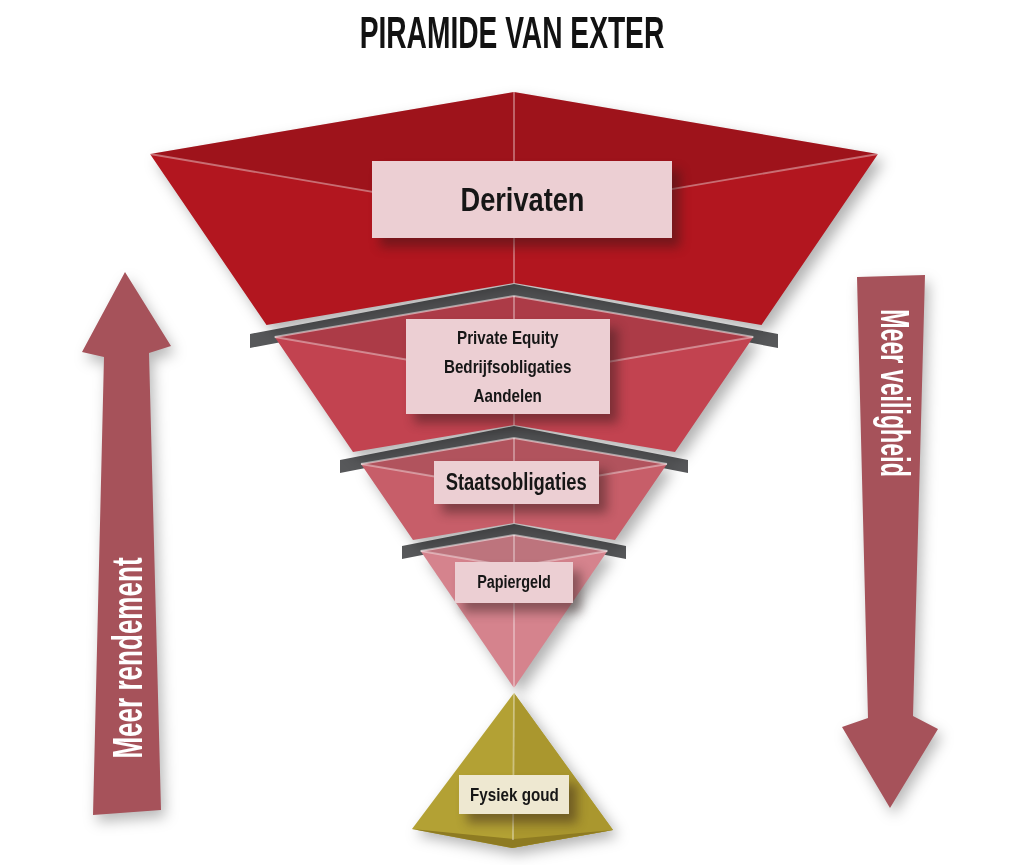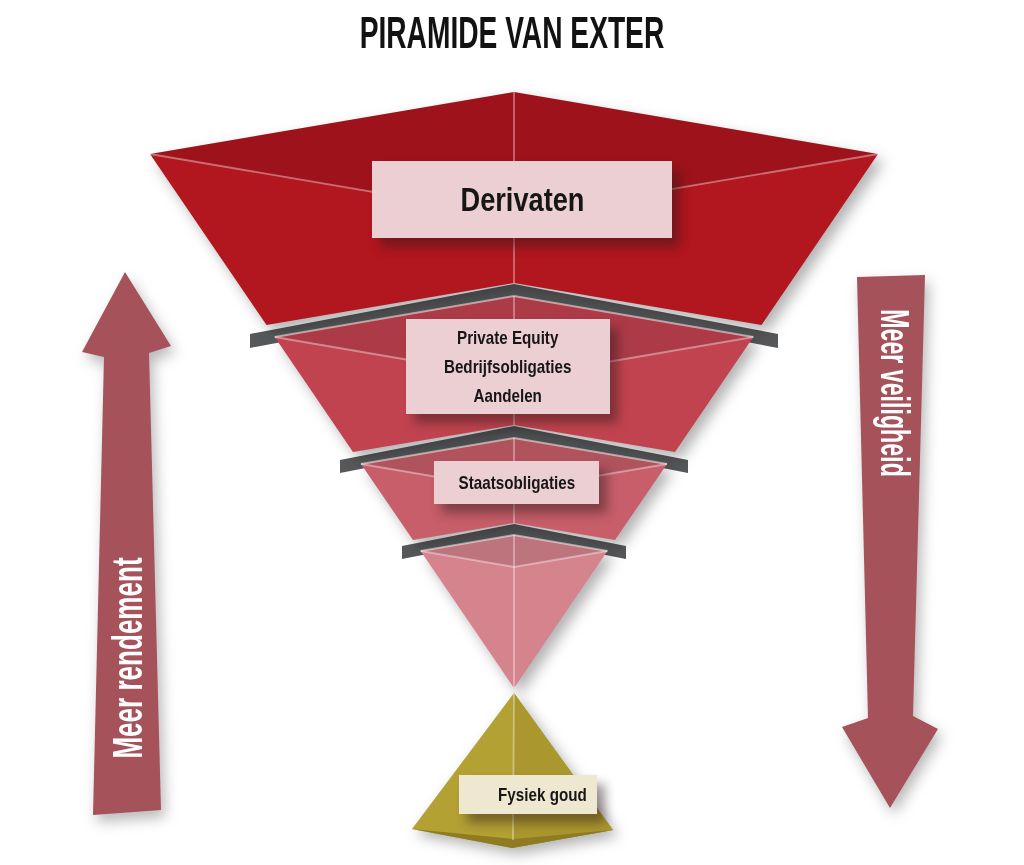--- a/index.html
+++ b/index.html
@@ -23,21 +23,21 @@
   .shade{fill:#000000;fill-opacity:0.11;}
   
   .labelbox{
     position:absolute;display:flex;align-items:center;justify-content:center;
     box-shadow:8px 9px 10px rgba(45,25,25,0.45);
     color:#161616;font-weight:700;text-align:center;white-space:nowrap;
   }
   .labelbox .squeeze{display:inline-block;transform:scaleX(0.8);transform-origin:center;}
   .box-derivaten{left:372px;top:161px;width:300px;height:77px;font-size:34px;}
   .box-pe{left:406px;top:319px;width:204px;height:95px;font-size:19px;line-height:29px;}
-  .box-staats{left:434px;top:461px;width:165px;height:43px;font-size:19px;}
+  .box-staats{left:434px;top:461px;width:165px;height:43px;font-size:23px;}
   .box-papier{left:455px;top:562px;width:118px;height:41px;font-size:18px;}
   .box-goud{left:459px;top:775px;width:110px;height:39px;font-size:19px;}
   
   .arrow-label{
     position:absolute;color:#ffffff;font-weight:700;white-space:nowrap;
     transform-origin:center;
   }
   .arrow-label-left{
     left:128px;top:658px;font-size:42px;
     transform:translate(-50%,-50%) rotate(-90deg) scaleX(0.62);
@@ -123,21 +123,24 @@
       <span style="display:block">Private Equity</span>
       <span style="display:block">Bedrijfsobligaties</span>
       <span style="display:block">Aandelen</span>
     </span>
   </div>
 
   <div class="labelbox box-staats" style="background: rgb(236, 207, 211);">
     <span class="squeeze">Staatsobligaties</span>
   </div>
 
+  <div class="labelbox box-papier" style="background: rgb(236, 207, 211);">
+    <span class="squeeze">Papiergeld</span>
+  </div>
 
-  <div class="labelbox box-goud" style="background: rgb(238, 232, 209); padding-left: 28px;">
+  <div class="labelbox box-goud" style="background: rgb(238, 232, 209);">
     <span class="squeeze">Fysiek goud</span>
   </div>
 
   <div class="arrow-label arrow-label-left">Meer rendement</div>
   <div class="arrow-label arrow-label-right">Meer veiligheid</div>
 
 </div>
 
 </body></html>

